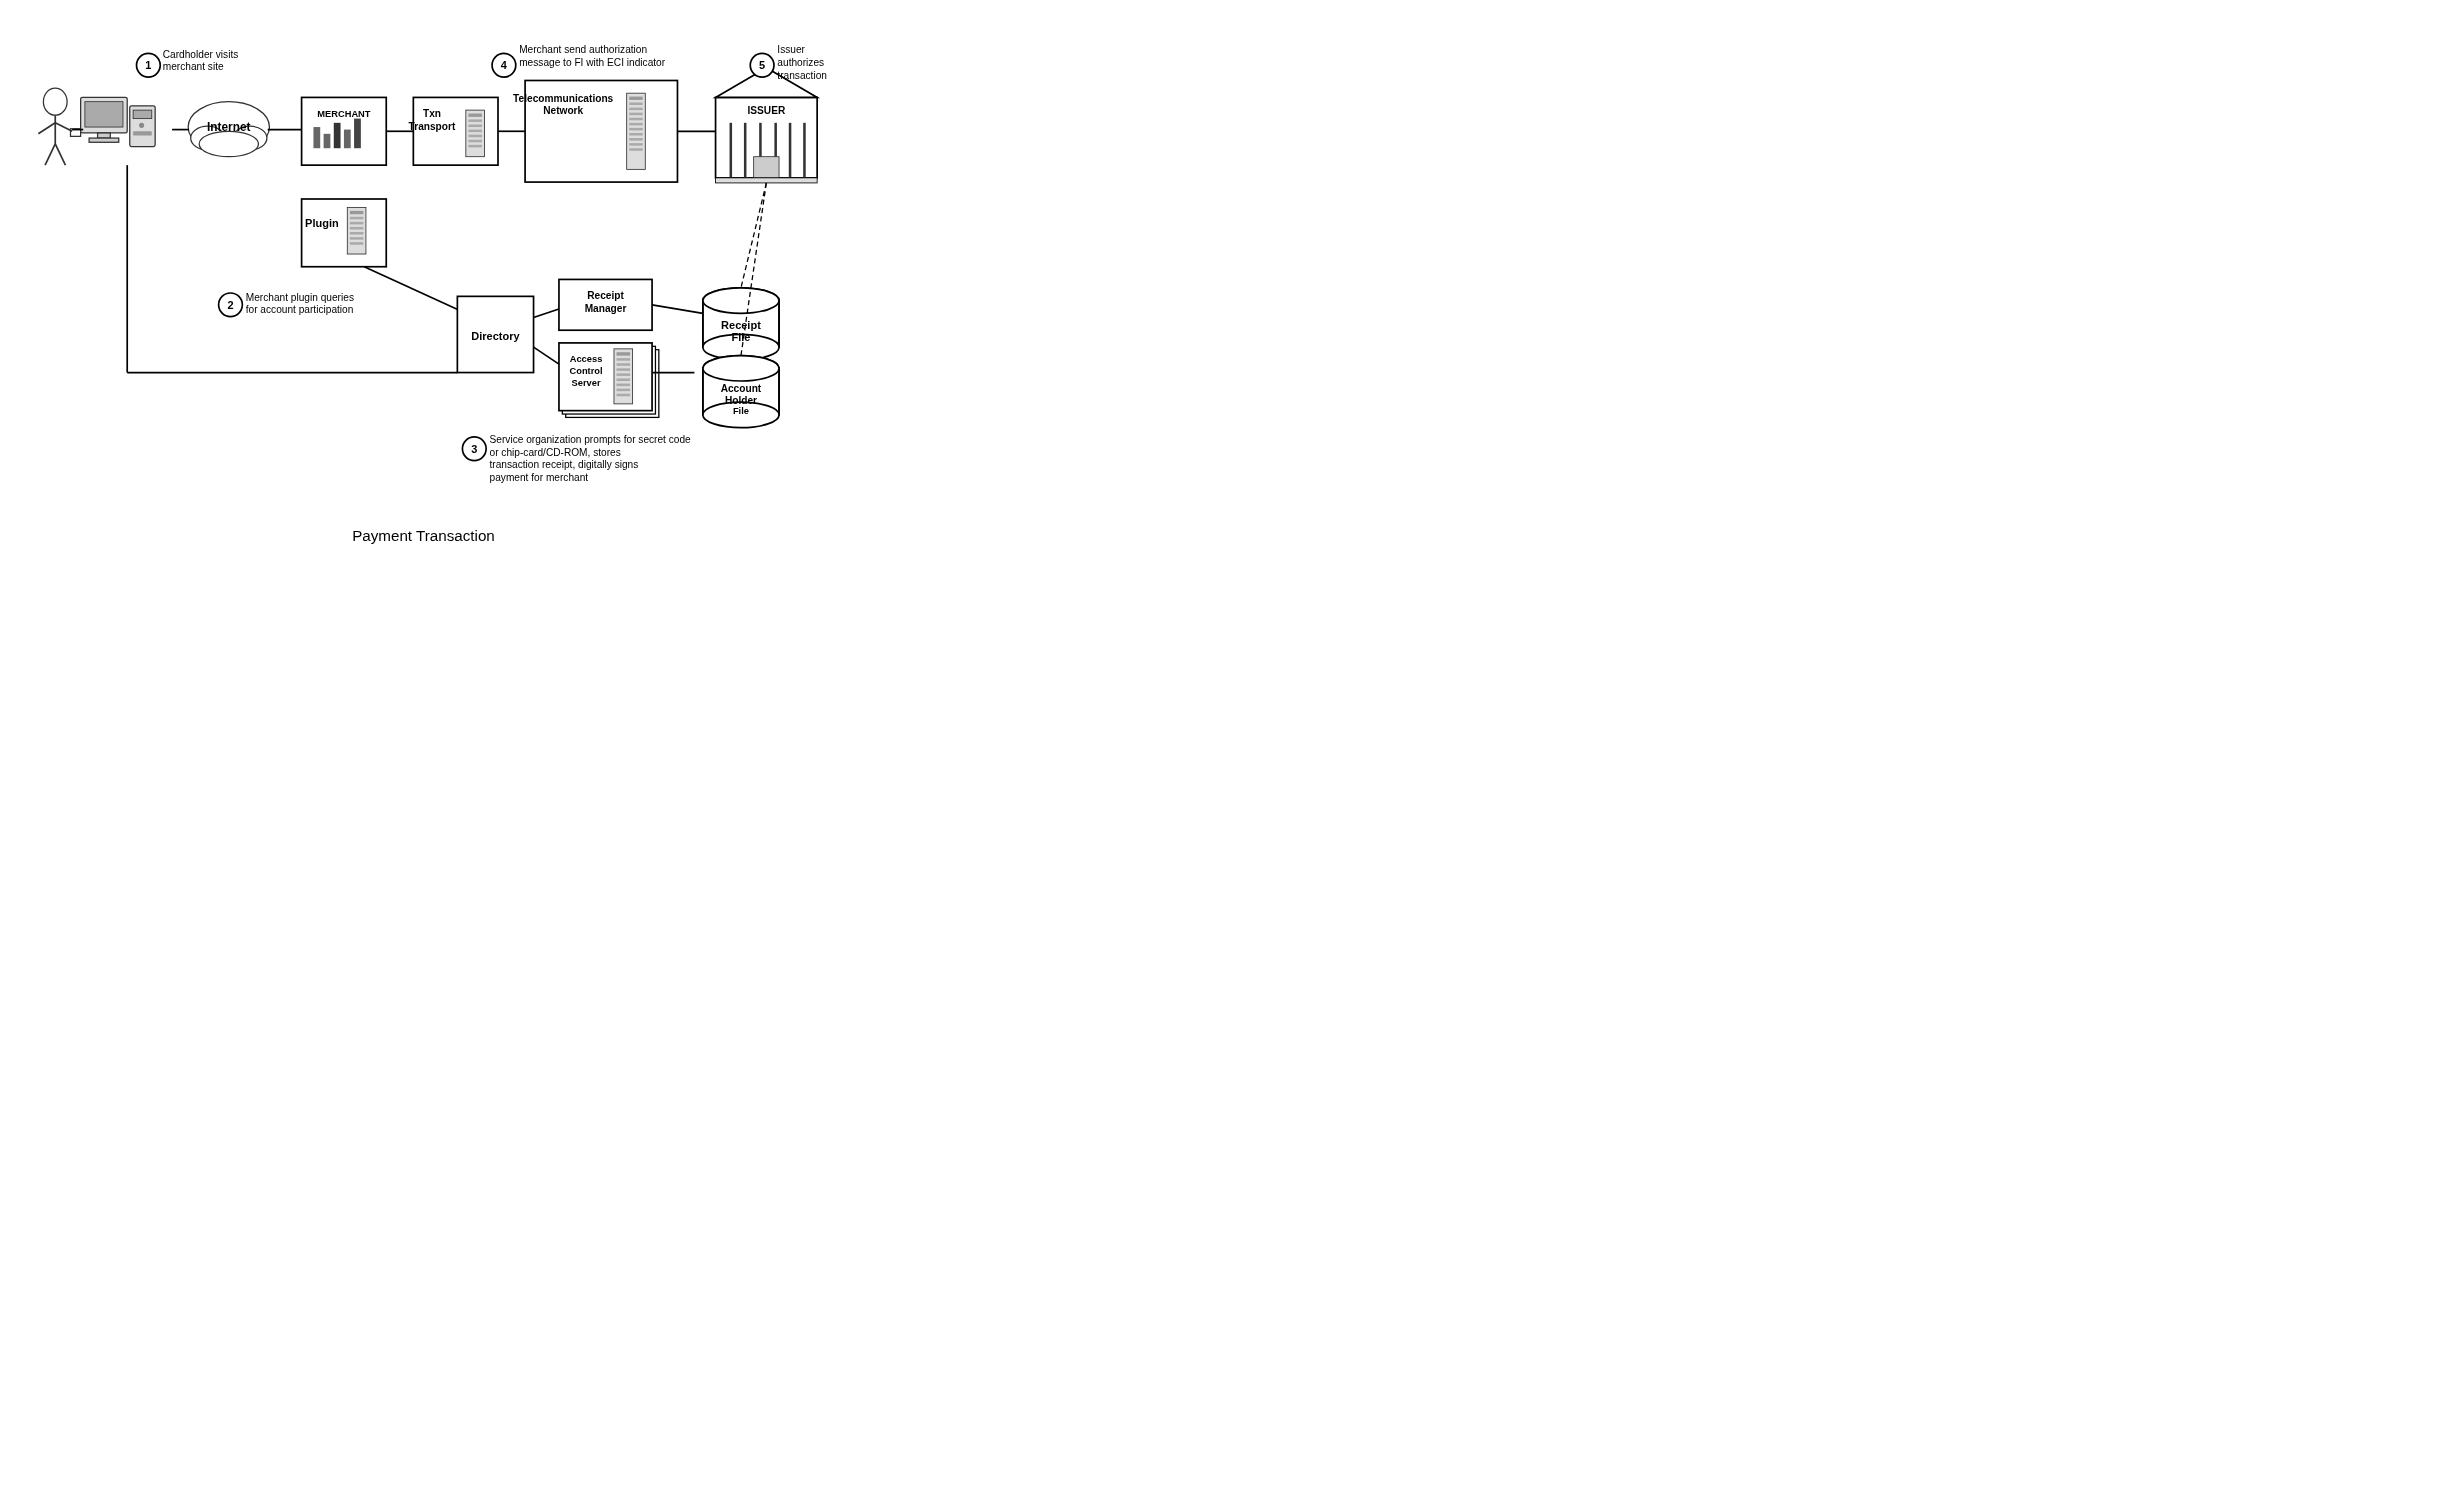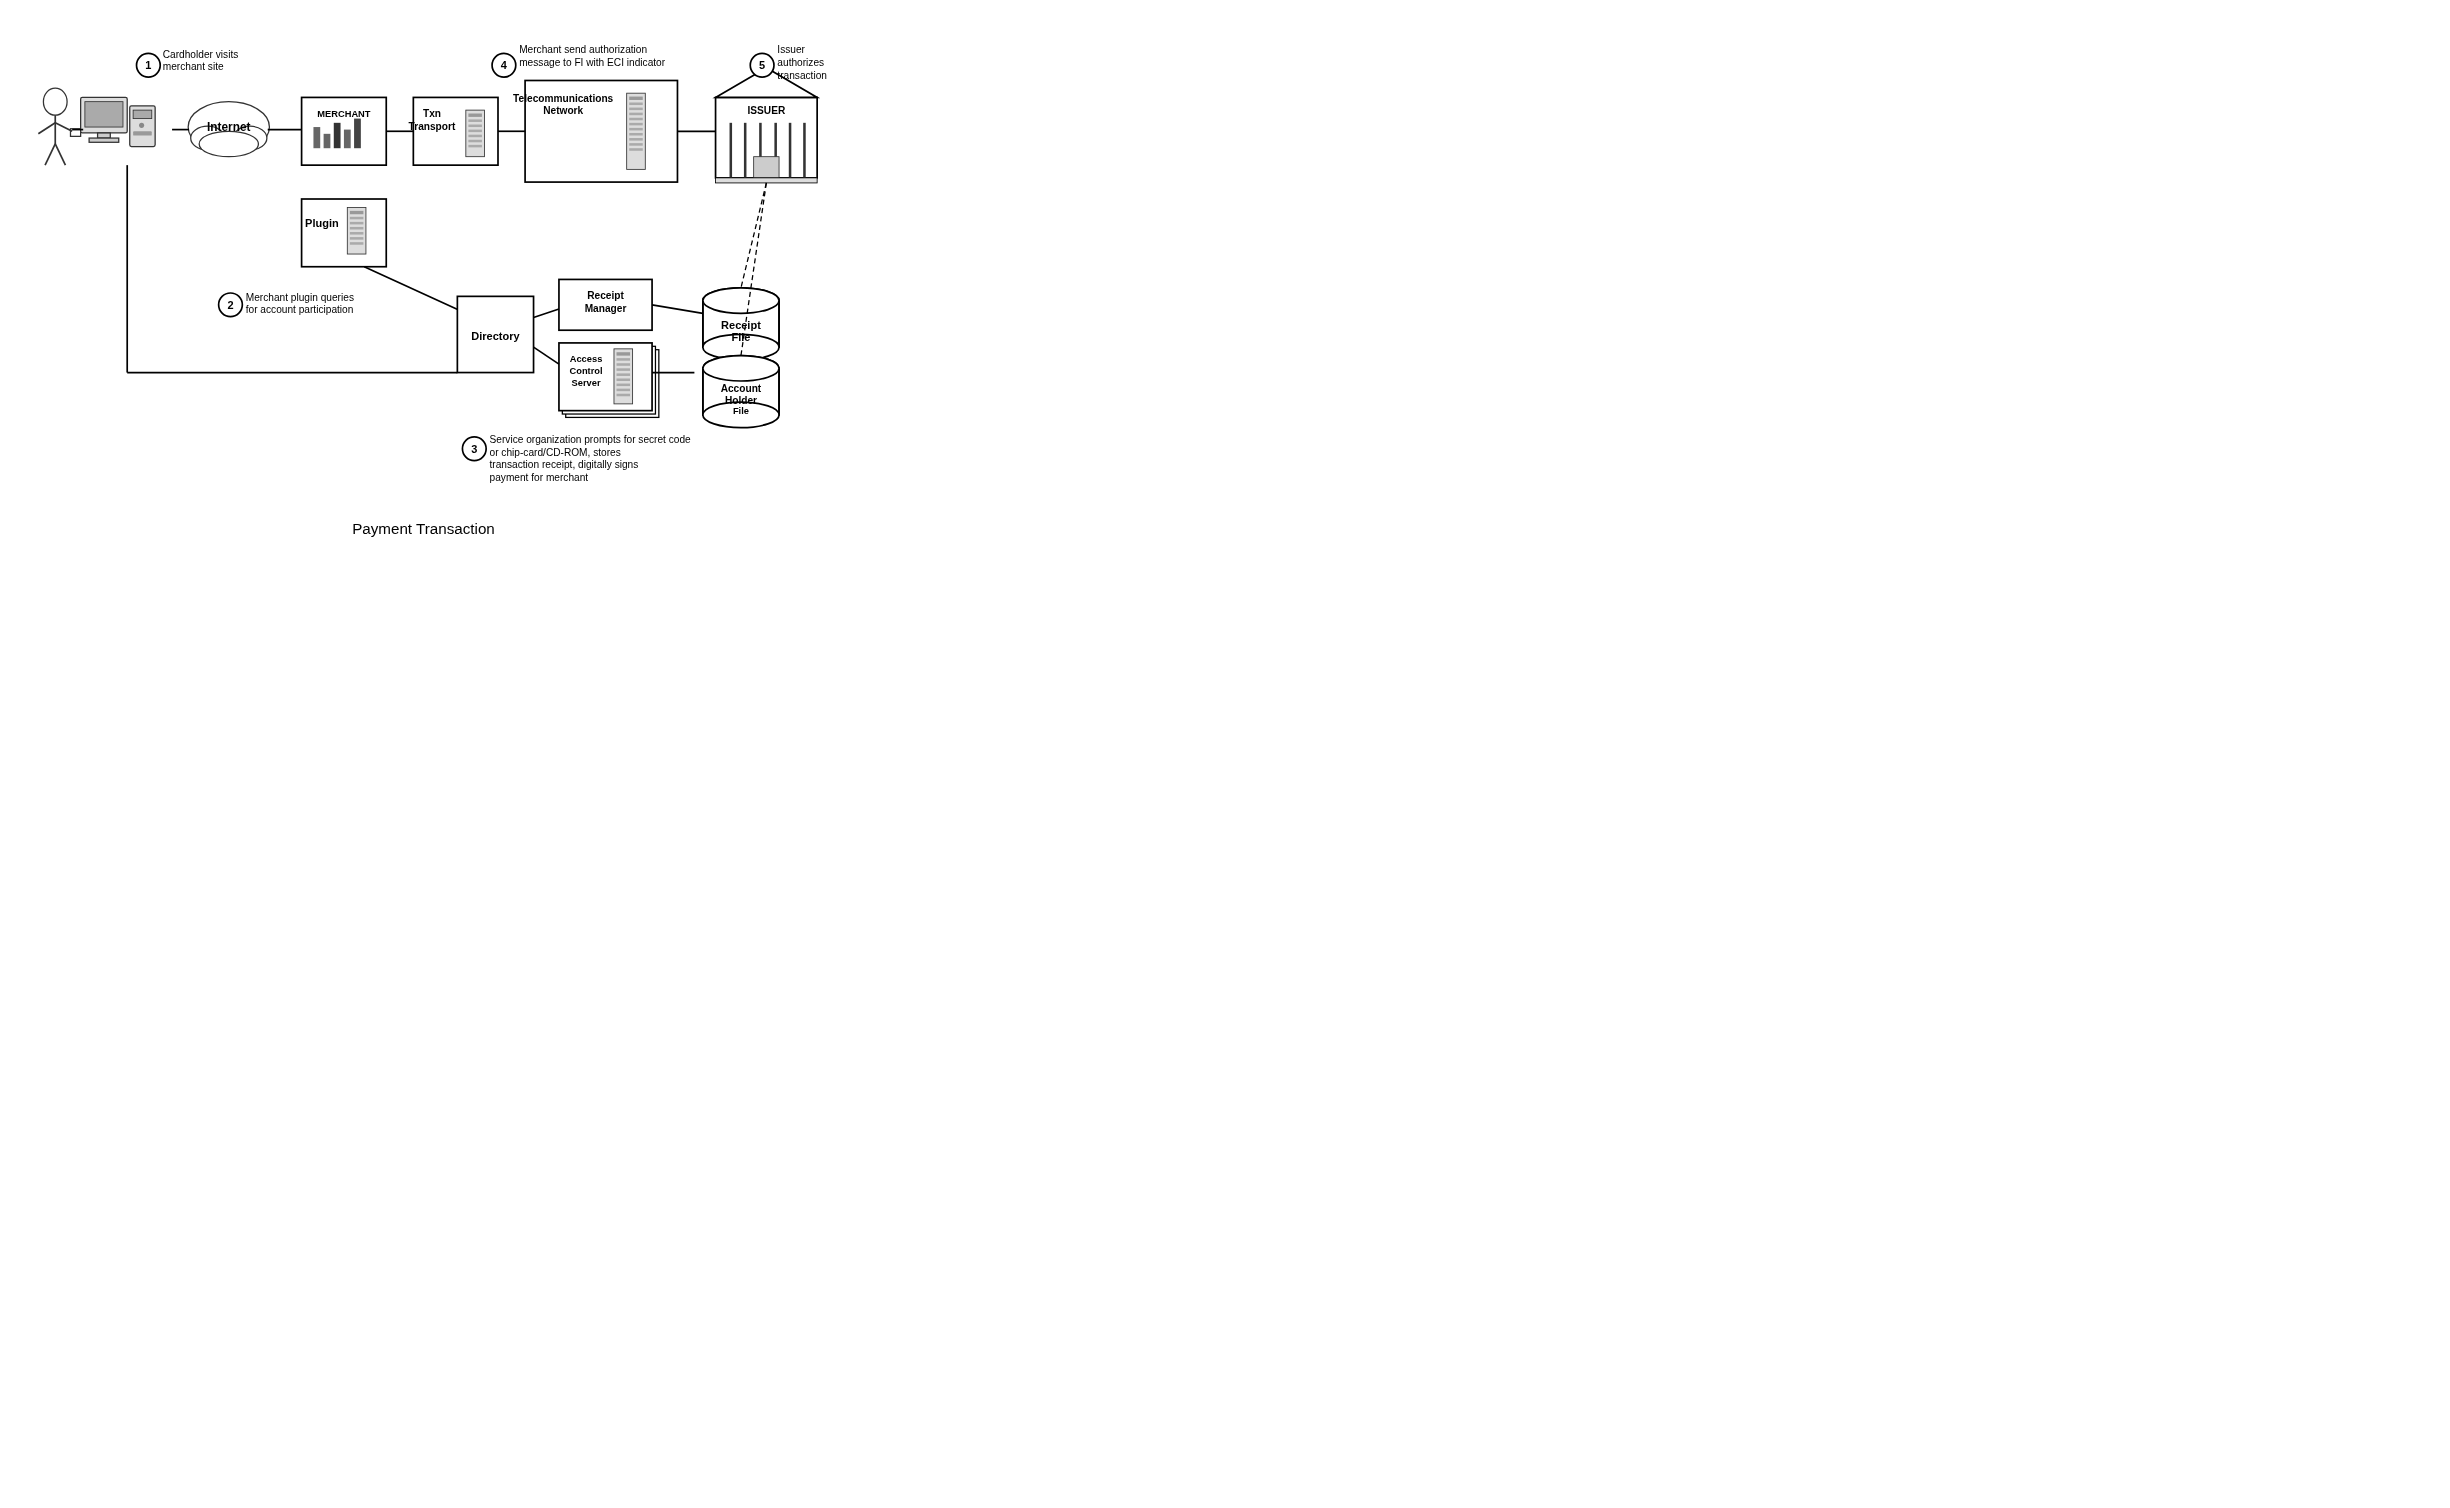--- a/index.html
+++ b/index.html
@@ -12,21 +12,21 @@
     }
     .diagram-container {
       position: relative;
       width: 813px;
       height: 491px;
       margin: 0 auto;
     }
     .page-title {
       text-align: center;
       font-size: 15.2px;
-      margin-top: 12px;
+      margin-top: 19px;
       font-weight: normal;
     }
   </style>
 </head>
 <body>
 
 <div class="diagram-container">
 
   <svg style="position:absolute;top:0;left:0;width:100%;height:100%;z-index:1;" viewBox="0 0 960 580">
 

